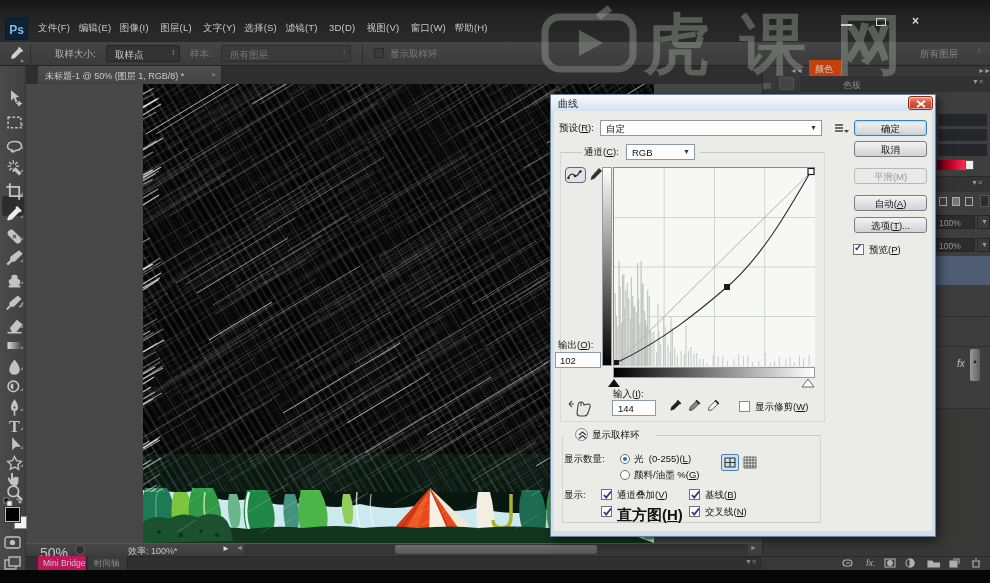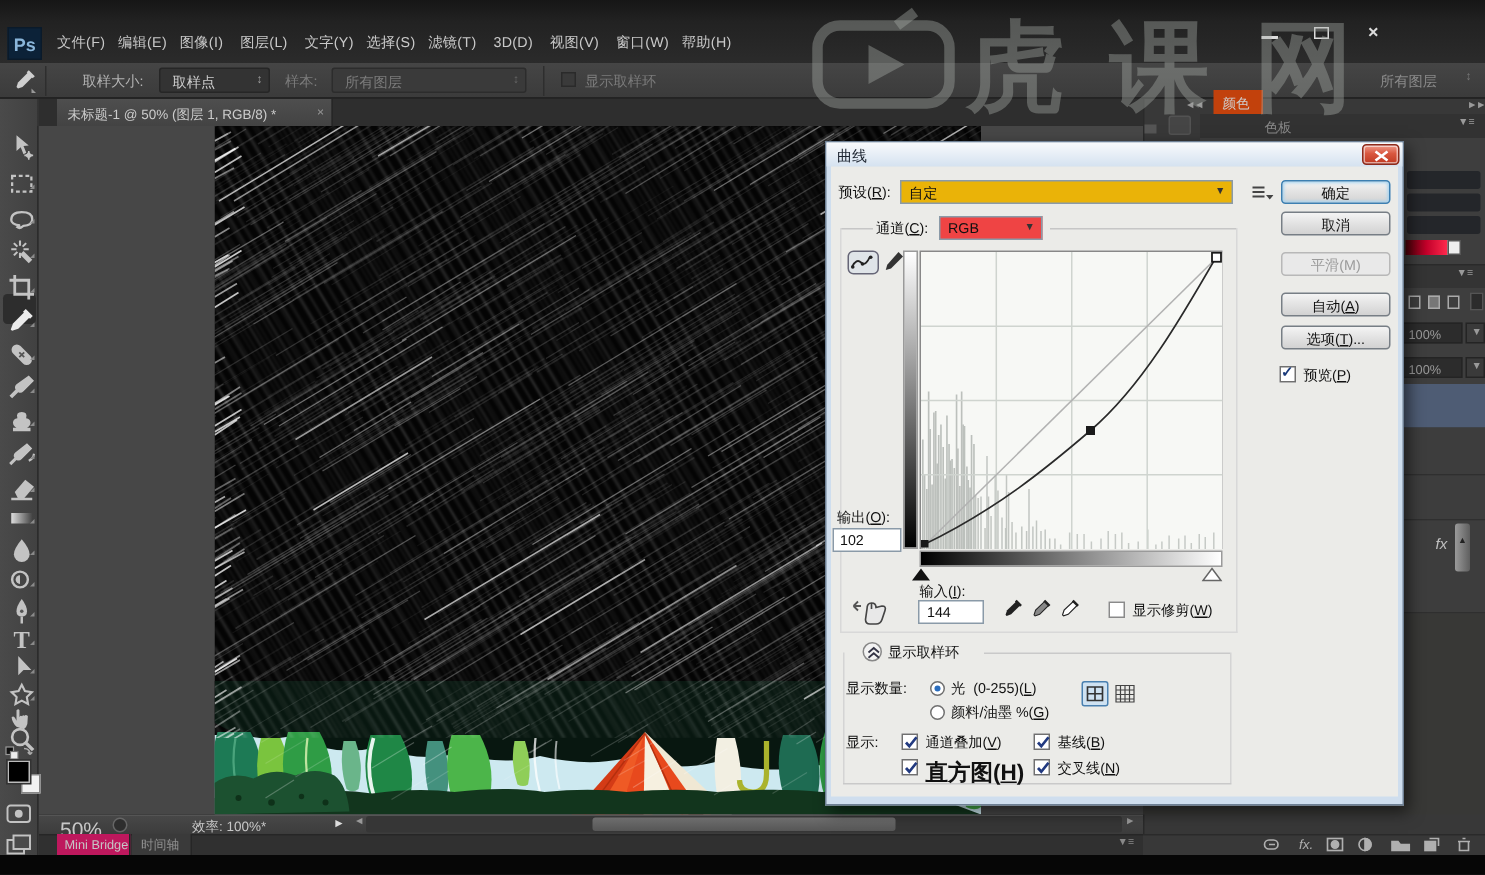--- a/index.html
+++ b/index.html
@@ -1368,21 +1368,21 @@
 <div class="abs" style="left:551px;top:95px;width:384px;height:16px;background:linear-gradient(#f8fafc,#d5e2f0);"></div>
 <div class="t" style="left:558px;top:97px;font-size:10px;color:#1c2430;">曲线</div>
 <div class="abs" style="left:908px;top:96px;width:25px;height:14px;border-radius:3px;background:linear-gradient(#f09a8a,#d9573f 45%,#c03a22);border:1px solid #8e2a1a;box-shadow:inset 0 0 0 1px rgba(255,255,255,0.55);">
  <svg style="position:absolute;left:7px;top:3px;" width="10" height="8" viewBox="0 0 10 8">
         <path d="M1,1 L9,7 M9,1 L1,7" stroke="#fff" stroke-width="1.8"></path>
       </svg>
     </div>
 <div class="abs" style="left:554px;top:111px;width:378px;height:420px;background:#ebebe8;"></div>
 
 <div class="t" style="left:559px;top:122px;font-size:9.5px;color:#111;">预设(<span style="text-decoration:underline">R</span>):</div>
-<div class="abs" style="left:600px;top:120px;width:222px;height:16px;background:#eab308;border:1px solid #8a9aa8;text-decoration:underline;">
+<div class="abs" style="left:600px;top:120px;width:222px;height:16px;background:#ffffff;border:1px solid #8a9aa8;text-decoration:underline;">
  <span style="position:absolute;left:5px;top:2px;font-size:9.5px;color:#111;white-space:nowrap;">自定</span>
  <span style="position:absolute;right:4px;top:3px;font-size:7px;color:#333;">▼</span>
     </div>
 <svg class="abs" style="left:833px;top:122px;" width="16" height="13" viewBox="0 0 16 13">
 <path d="M2,3 h8 M2,6 h8 M2,9 h8" stroke="#444" stroke-width="1.3"></path>
       <path d="M11,8 h5 l-2.5,3z" fill="#444"></path>
     </svg>
 
 <div class="abs" style="left:854px;top:120px;width:73px;height:16px;border-radius:3px;background:linear-gradient(#f4f4f4,#e4e4e4 45%,#d2d2d2);border:1px solid #3c7fb1;box-shadow:inset 0 0 2px 1px #a8d4f0;">
  <span style="position:absolute;left:50%;transform:translateX(-50%);top:2px;font-size:9.5px;color:#111;white-space:nowrap;">确定</span>
@@ -1403,21 +1403,21 @@
  <span style="position:absolute;left:0px;top:-3px;font-size:10px;color:#1a3a7a;font-weight:bold;">✓</span>
     </div>
 <div class="t" style="left:869px;top:244px;font-size:9.5px;color:#111;">预览(<span style="text-decoration:underline">P</span>)</div>
 
 <div class="abs" style="left:560px;top:152px;width:22px;height:1px;background:#c6c6c6;"></div>
 <div class="abs" style="left:700px;top:152px;width:124px;height:1px;background:#c6c6c6;"></div>
 <div class="abs" style="left:560px;top:152px;width:1px;height:270px;background:#d8d8d8;"></div>
 <div class="abs" style="left:824px;top:152px;width:1px;height:270px;background:#d8d8d8;"></div>
 <div class="abs" style="left:560px;top:421px;width:265px;height:1px;background:#d8d8d8;"></div>
 <div class="t" style="left:584px;top:146px;font-size:9.5px;color:#111;">通道(<span style="text-decoration:underline">C</span>):</div>
-<div class="abs" style="left:626px;top:144px;width:69px;height:16px;background:#ef4444;border:1px solid #8a9aa8;">
+<div class="abs" style="left:626px;top:144px;width:69px;height:16px;background:#ffffff;border:1px solid #8a9aa8;">
  <span style="position:absolute;left:5px;top:2px;font-size:9.5px;color:#111;">RGB</span>
  <span style="position:absolute;right:4px;top:3px;font-size:7px;color:#333;">▼</span>
     </div>
 
 <div class="abs" style="left:565px;top:167px;width:21px;height:16px;background:#dfe4e8;border:1px solid #667;border-radius:4px;">
 <svg width="19" height="14" viewBox="0 0 19 14">
         <path d="M2,10 q3,-6 6,-3 q3,3 6,-4" stroke="#222" fill="none" stroke-width="1.2"></path>
         <circle cx="2.5" cy="10" r="1.2" fill="#222"></circle>
         <circle cx="9" cy="8" r="1.2" fill="#222"></circle>
         <circle cx="14.5" cy="3.5" r="1.2" fill="#222"></circle>

